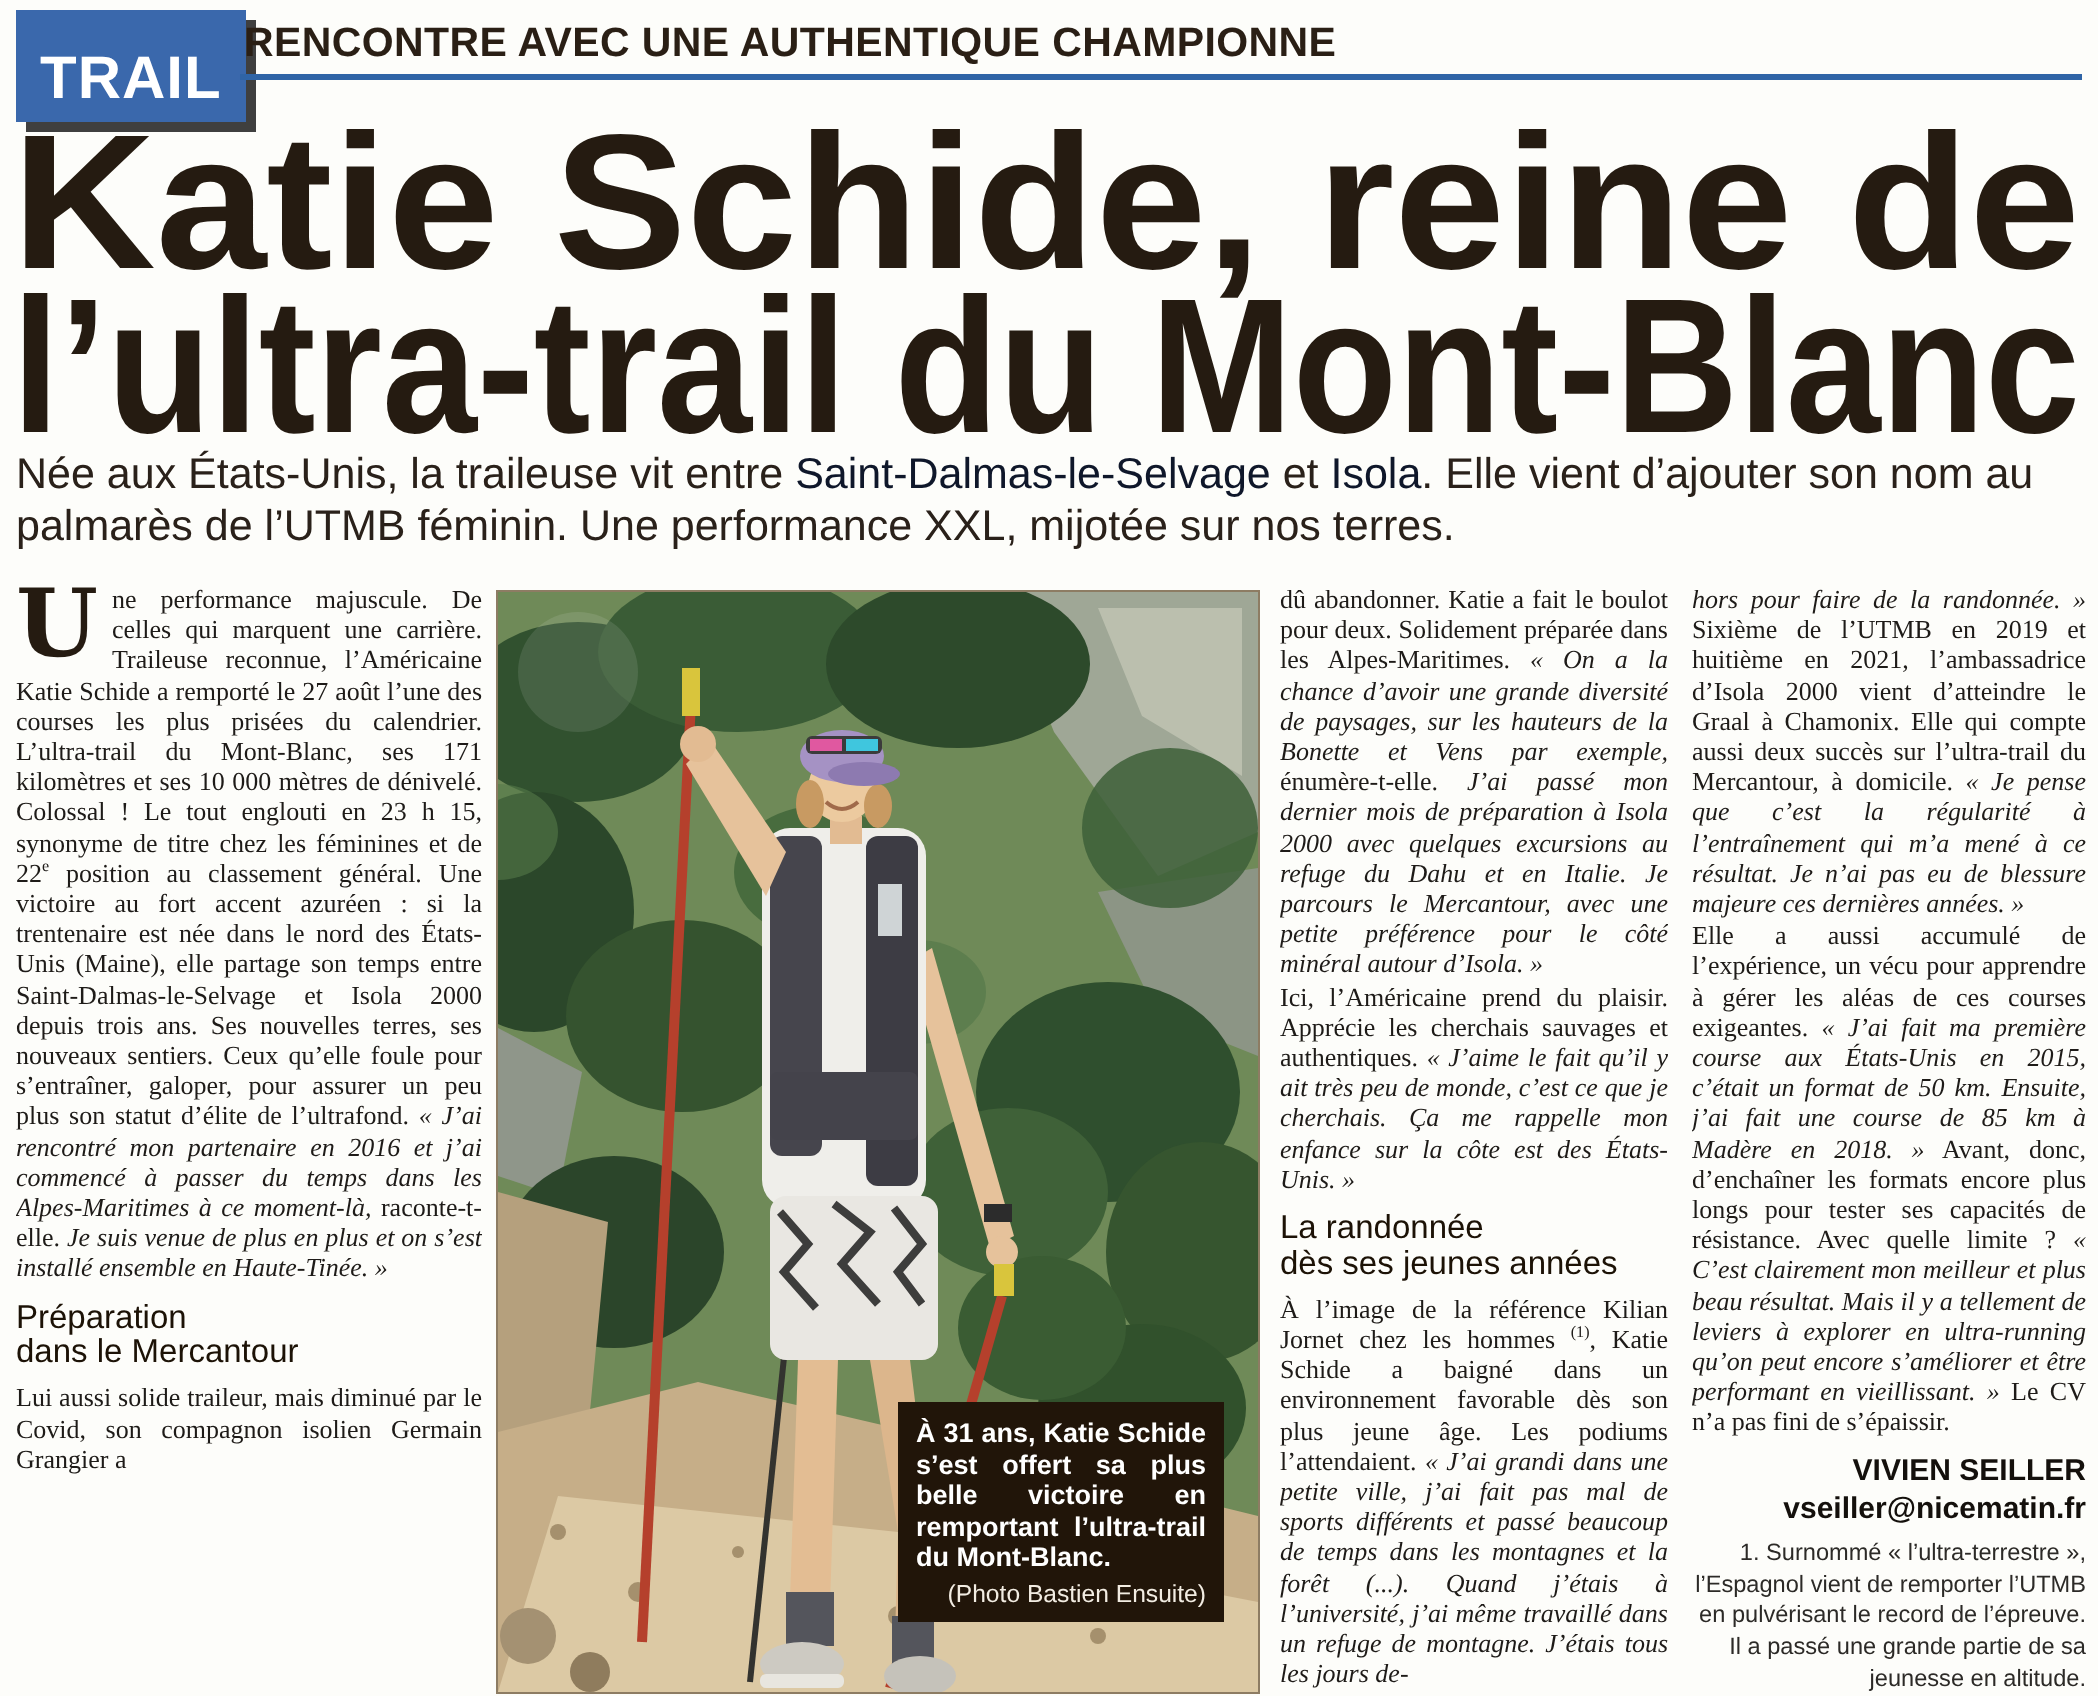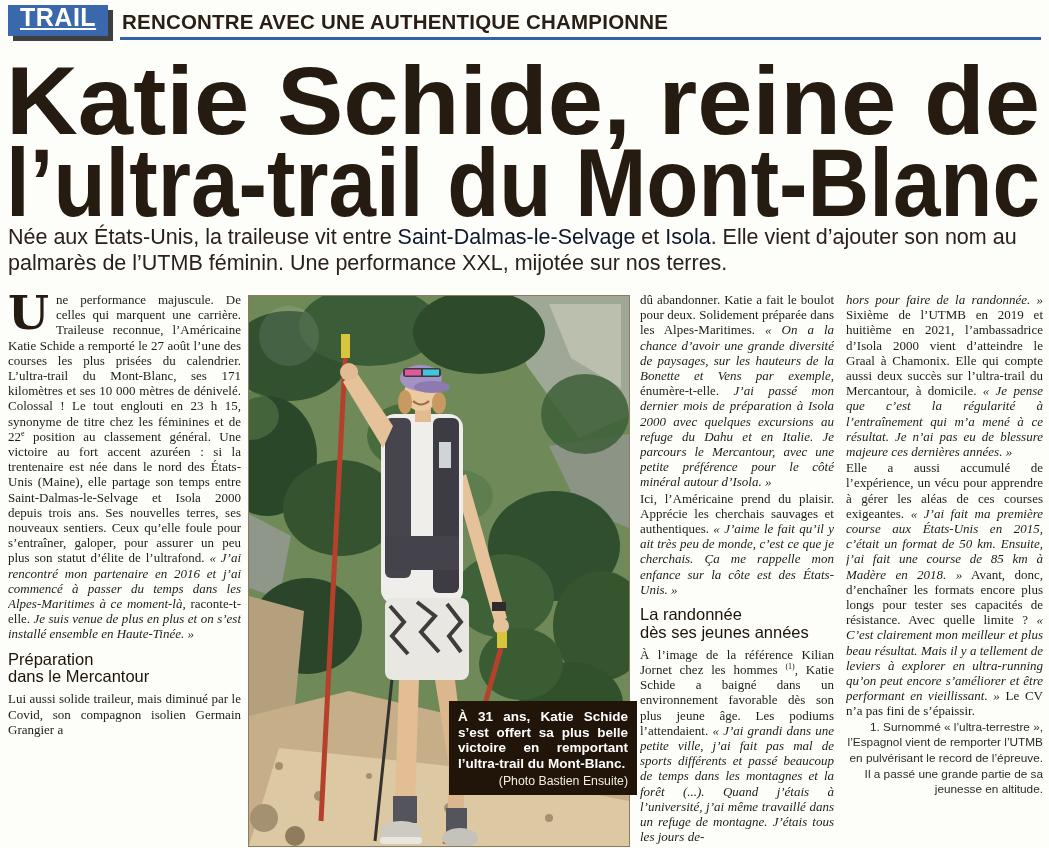--- a/index.html
+++ b/index.html
@@ -1,22 +1,22 @@
 <!DOCTYPE html>
 <html lang="fr"><head>
 <meta charset="utf-8">
 <style>
   html,body{margin:0;padding:0;background:#e8e8e8;}
   .page{position:relative;width:1049px;height:848px;background:#fdfdfa;overflow:hidden;
         font-family:"Liberation Serif","DejaVu Serif",serif;color:#1e1b18;}
 
   
   .kicker-box{position:absolute;left:8px;top:5px;background:#3a68ac;color:#fff;
-      font-family:"Liberation Sans",sans-serif;font-weight:bold;font-size:25px;line-height:1;
-      padding:0 12px 6px;box-shadow:5px 5px 0 #3f3f3f;letter-spacing:.5px;text-decoration:underline;}
+      font-family:"Liberation Sans",sans-serif;font-weight:bold;font-size:30px;line-height:1;
+      padding:20px 12px 6px;box-shadow:5px 5px 0 #3f3f3f;letter-spacing:.5px;}
   .kicker-head{position:absolute;left:122px;top:10px;font-family:"Liberation Sans",sans-serif;
       font-weight:bold;font-size:20.5px;color:#2a1f15;letter-spacing:.2px;}
   .kicker-rule{position:absolute;left:120px;right:8px;top:37px;height:3px;background:#2f64a6;}
 
   
   .headline-svg{position:absolute;left:0;top:50px;}
   .headline-svg text{font-family:"Liberation Sans",sans-serif;font-weight:bold;fill:#251b11;}
 
   
   .standfirst{position:absolute;left:8px;top:224px;width:1035px;
@@ -38,21 +38,21 @@
   h2{font-family:"Liberation Sans",sans-serif;font-weight:normal;font-size:16.5px;line-height:1.08;
       margin:9px 0 5px;color:#1c1206;white-space:pre-line;}
   .byline{font-family:"Liberation Sans",sans-serif;font-weight:bold;font-size:15px;line-height:1.28;
       text-align:right;margin-top:7px;white-space:pre-line;color:#14100c;}
   .note{font-family:"Liberation Sans",sans-serif;font-size:11.8px;line-height:1.33;margin-top:5px;
       text-align:right;color:#2c2a27;}
 
   
   .photo{position:absolute;left:248px;top:295px;width:380px;height:550px;
       border:1px solid #8d7c63;box-sizing:content-box;background:#6f8a58;}
-  .photo-caption{position:absolute;left:200px;top:405px;width:188px;box-sizing:border-box;
+  .photo-caption{position:absolute;left:200px;top:405px;width:163px;box-sizing:border-box;
       background:#211509;color:#fff;padding:8px 9px 7px;
       font-family:"Liberation Sans",sans-serif;font-weight:bold;font-size:13.5px;line-height:1.15;
       text-align:justify;}
   .photo-credit{display:block;font-weight:normal;font-size:12.3px;text-align:right;margin-top:3px;
       color:#f2ece2;}
 </style>
 </head>
 <body>
 
 <div class="page">
@@ -167,16 +167,18 @@
       <p class="bp"><span>dû abandonner. Katie a fait le boulot pour deux. Solidement préparée dans les Alpes-Maritimes. </span><span class="it">« On a la chance d’avoir une grande diversité de paysages, sur les hauteurs de la Bonette et Vens par exemple,</span><span> énumère-t-elle. </span><span class="it">J’ai passé mon dernier mois de préparation à Isola 2000 avec quelques excursions au refuge du Dahu et en Italie. Je parcours le Mercantour, avec une petite préférence pour le côté minéral autour d’Isola. »</span></p>
       <p class="bp"><span>Ici, l’Américaine prend du plaisir. Apprécie les cherchais sauvages et authentiques. </span><span class="it">« J’aime le fait qu’il y ait très peu de monde, c’est ce que je cherchais. Ça me rappelle mon enfance sur la côte est des États-Unis. »</span></p>
       <h2>La randonnée
 dès ses jeunes années</h2>
       <p class="bp"><span>À l’image de la référence Kilian Jornet chez les hommes </span><sup>(1)</sup><span>, Katie Schide a baigné dans un environnement favorable dès son plus jeune âge. Les podiums l’attendaient. </span><span class="it">« J’ai grandi dans une petite ville, j’ai fait pas mal de sports différents et passé beaucoup de temps dans les montagnes et la forêt (...). Quand j’étais à l’université, j’ai même travaillé dans un refuge de montagne. J’étais tous les jours de-</span></p>
     </div>
 
   <div class="col col4">
       <p class="bp"><span class="it">hors pour faire de la randonnée. »</span><span> Sixième de l’UTMB en 2019 et huitième en 2021, l’ambassadrice d’Isola 2000 vient d’atteindre le Graal à Chamonix. Elle qui compte aussi deux succès sur l’ultra-trail du Mercantour, à domicile. </span><span class="it">« Je pense que c’est la régularité à l’entraînement qui m’a mené à ce résultat. Je n’ai pas eu de blessure majeure ces dernières années. »</span></p>
       <p class="bp"><span>Elle a aussi accumulé de l’expérience, un vécu pour apprendre à gérer les aléas de ces courses exigeantes. </span><span class="it">« J’ai fait ma première course aux États-Unis en 2015, c’était un format de 50 km. Ensuite, j’ai fait une course de 85 km à Madère en 2018. »</span><span> Avant, donc, d’enchaîner les formats encore plus longs pour tester ses capacités de résistance. Avec quelle limite ? </span><span class="it">« C’est clairement mon meilleur et plus beau résultat. Mais il y a tellement de leviers à explorer en ultra-running qu’on peut encore s’améliorer et être performant en vieillissant. »</span><span> Le CV n’a pas fini de s’épaissir.</span></p>
+      <div class="byline">VIVIEN SEILLER
+vseiller@nicematin.fr</div>
       <p class="bp note"><span>1. Surnommé « l’ultra-terrestre », l’Espagnol vient de remporter l’UTMB en pulvérisant le record de l’épreuve. Il a passé une grande partie de sa jeunesse en altitude.</span></p>
     </div>
 
 </div>
 
 </body></html>

